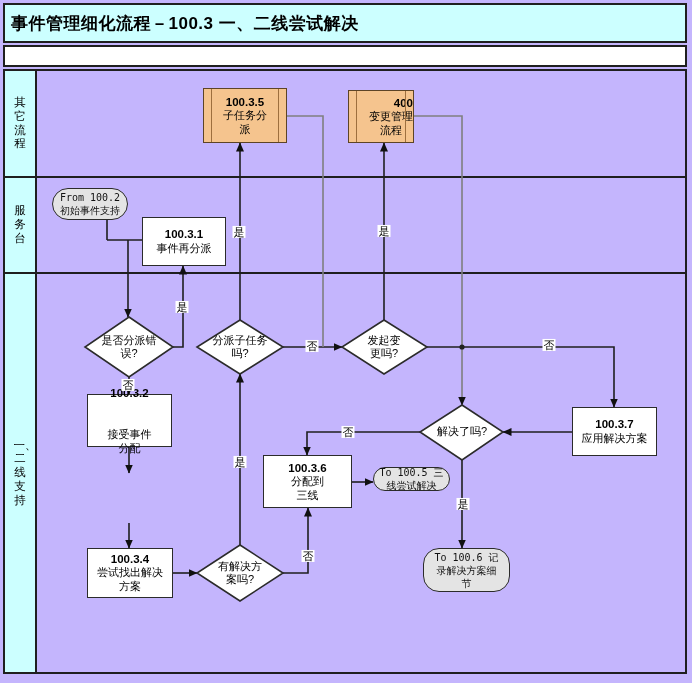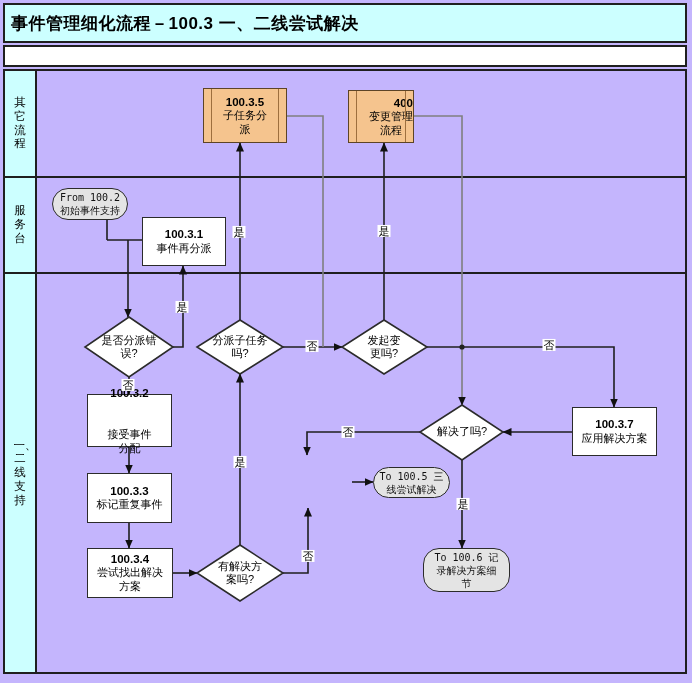--- a/index.html
+++ b/index.html
@@ -123,34 +123,35 @@
 更吗?</div>
   <div class="dlbl" style="left:462px;top:432px;">解决了吗?</div>
   <div class="dlbl" style="left:240px;top:573px;">有解决方
 案吗?</div>
 
   <div class="box" style="left:87px;top:394px;width:85px;height:53px;gap:28px;">
     <div class="num">100.3.2</div>
     <div class="lbl">接受事件
 分配</div>
   </div>
-  <div class="box" style="left:87px;top:473px;width:85px;height:50px;">
-    <div class="num">100.3.3</div>
-    <div class="lbl">标记重复事件</div>
-  </div>
   <div class="box" style="left:87px;top:548px;width:86px;height:50px;">
     <div class="num">100.3.4</div>
     <div class="lbl">尝试找出解决
 方案</div>
   </div>
+  <div class="box" style="left:263px;top:455px;width:89px;height:53px;">
+    <div class="num">100.3.6</div>
+    <div class="lbl">分配到
+三线</div>
+  </div>
   <div class="box" style="left:572px;top:407px;width:85px;height:49px;">
     <div class="num">100.3.7</div>
     <div class="lbl">应用解决方案</div>
   </div>
-  <div class="term" style="left:373px;top:467px;width:77px;height:31px;">To 100.5 三
+  <div class="term" style="left:373px;top:467px;width:77px;height:24px;">To 100.5 三
 线尝试解决</div>
   <div class="term" style="left:423px;top:548px;width:87px;height:44px;">To 100.6 记
 录解决方案细
 节</div>
 
   <div class="elbl" style="left:182px;top:307px;">是</div>
   <div class="elbl" style="left:128px;top:385px;">否</div>
   <div class="elbl" style="left:239px;top:232px;">是</div>
   <div class="elbl" style="left:312px;top:346px;">否</div>
   <div class="elbl" style="left:384px;top:231px;">是</div>

